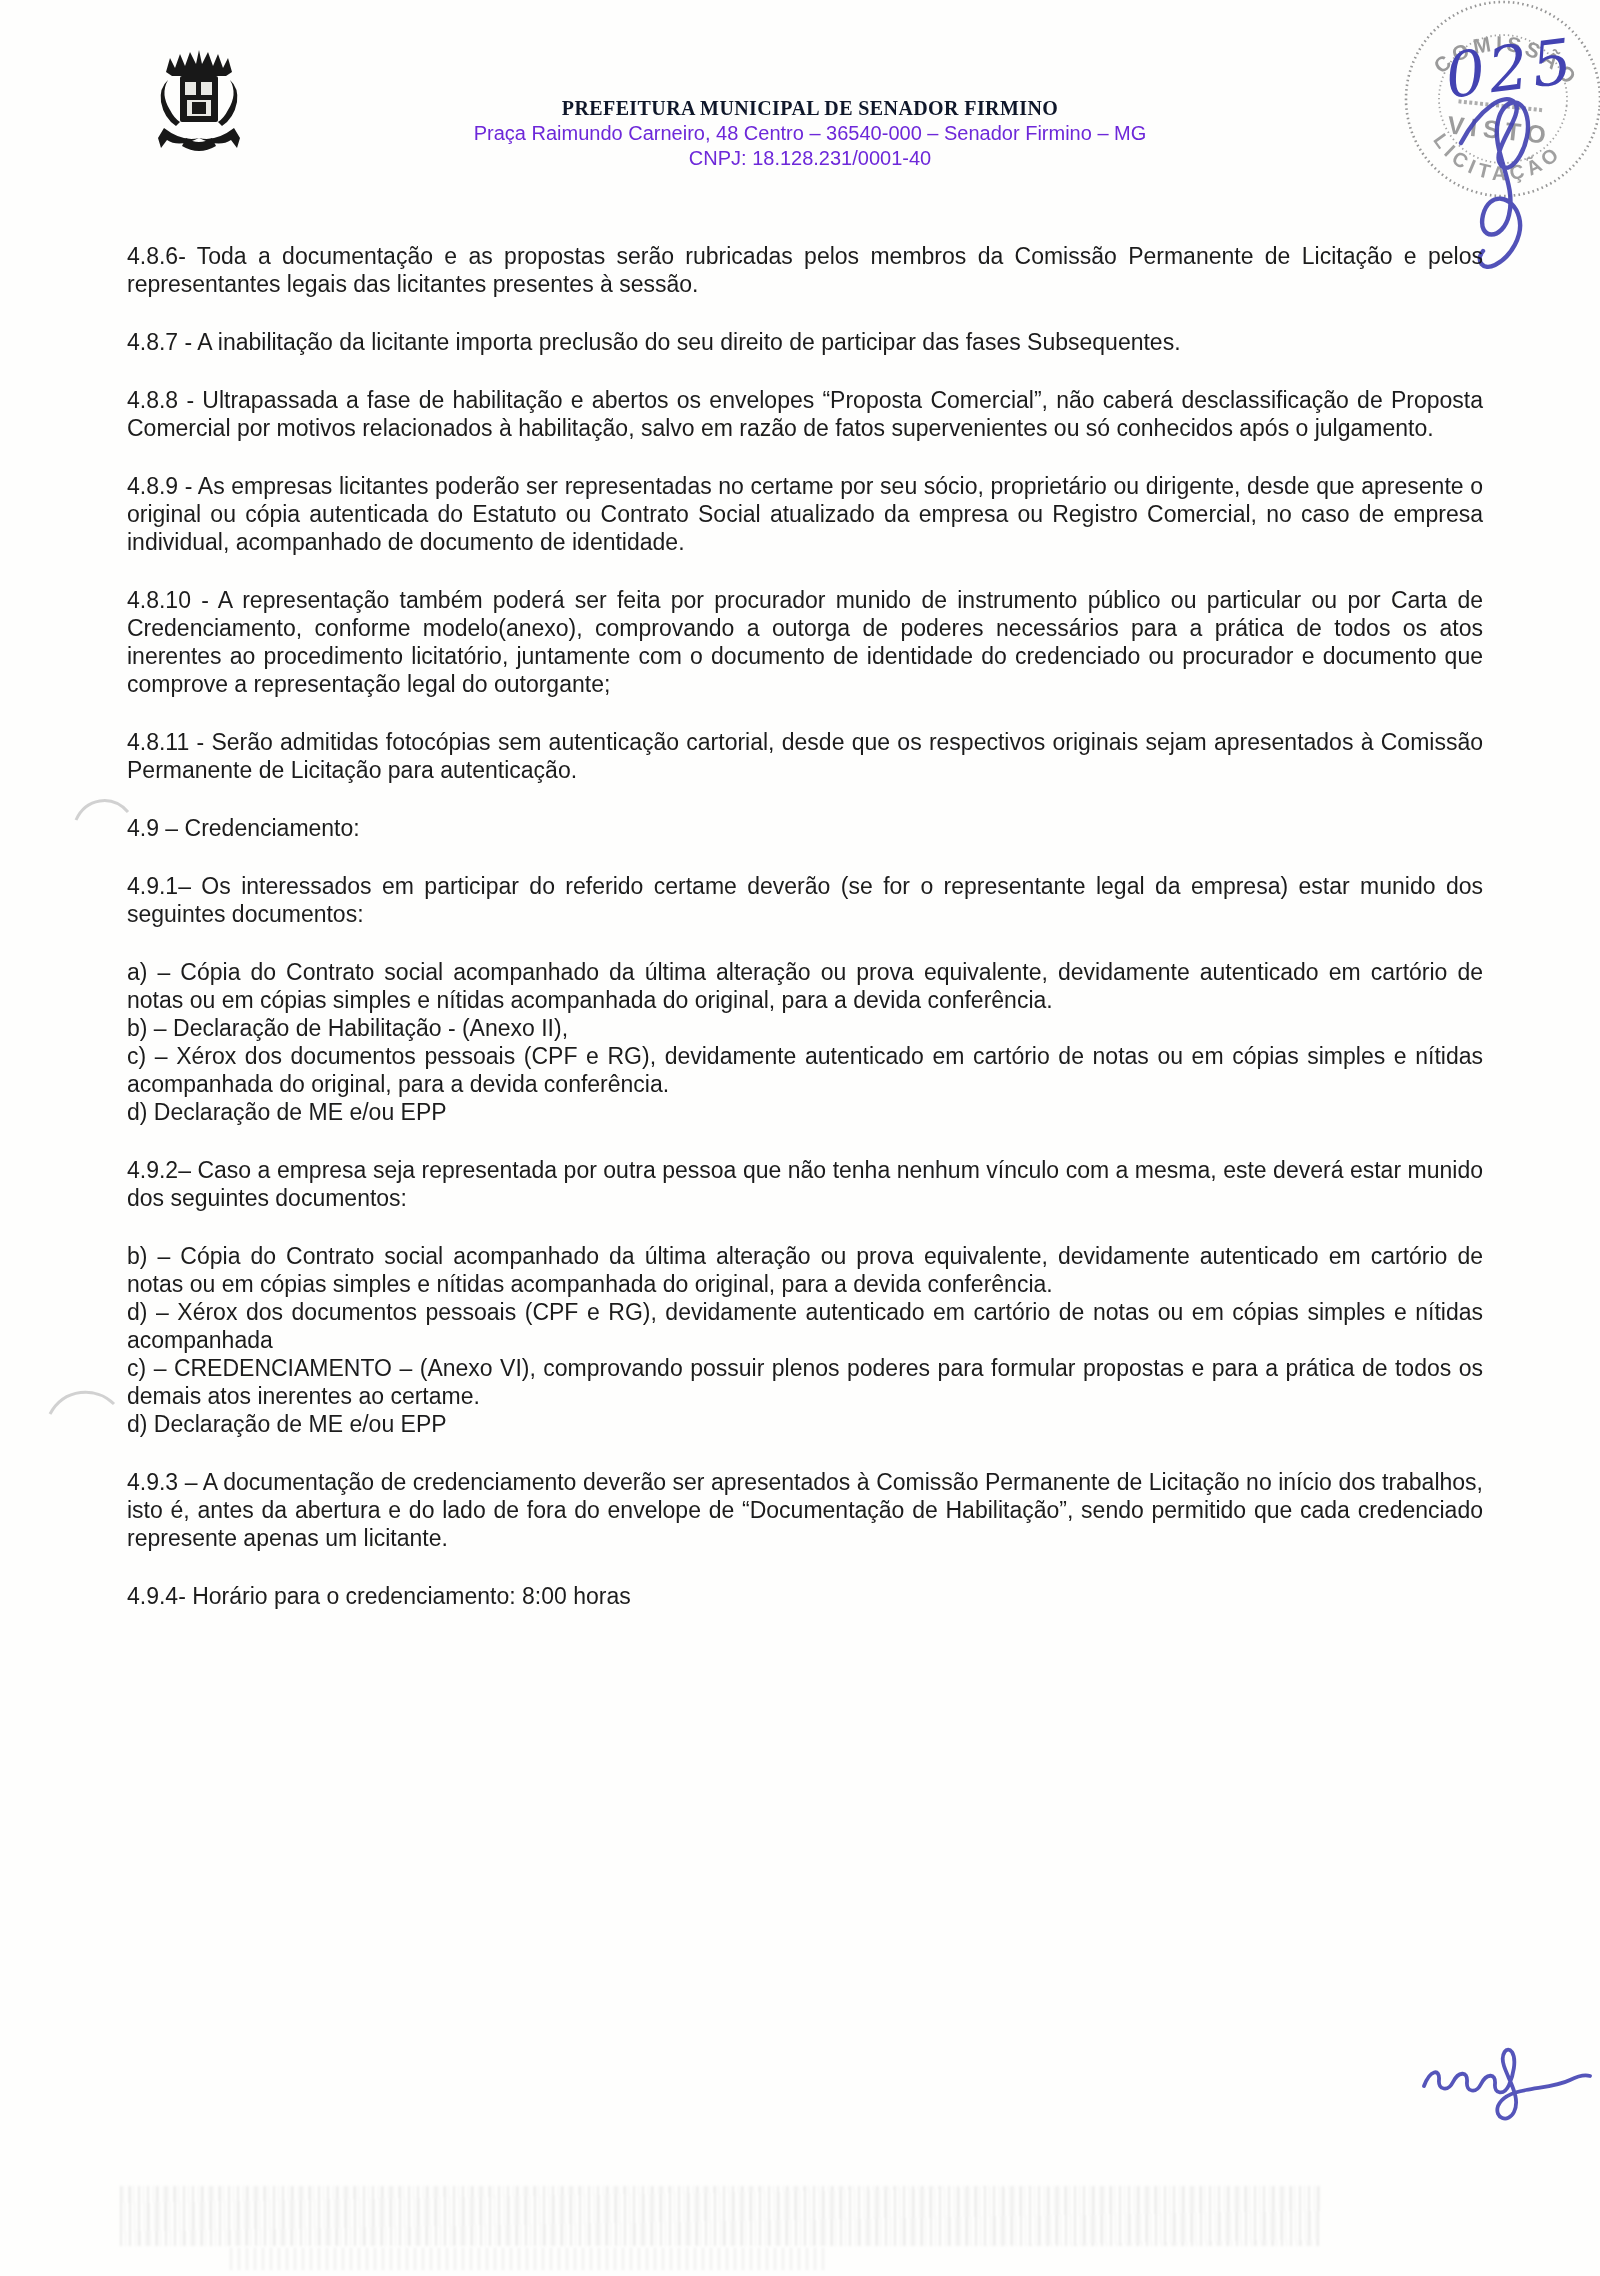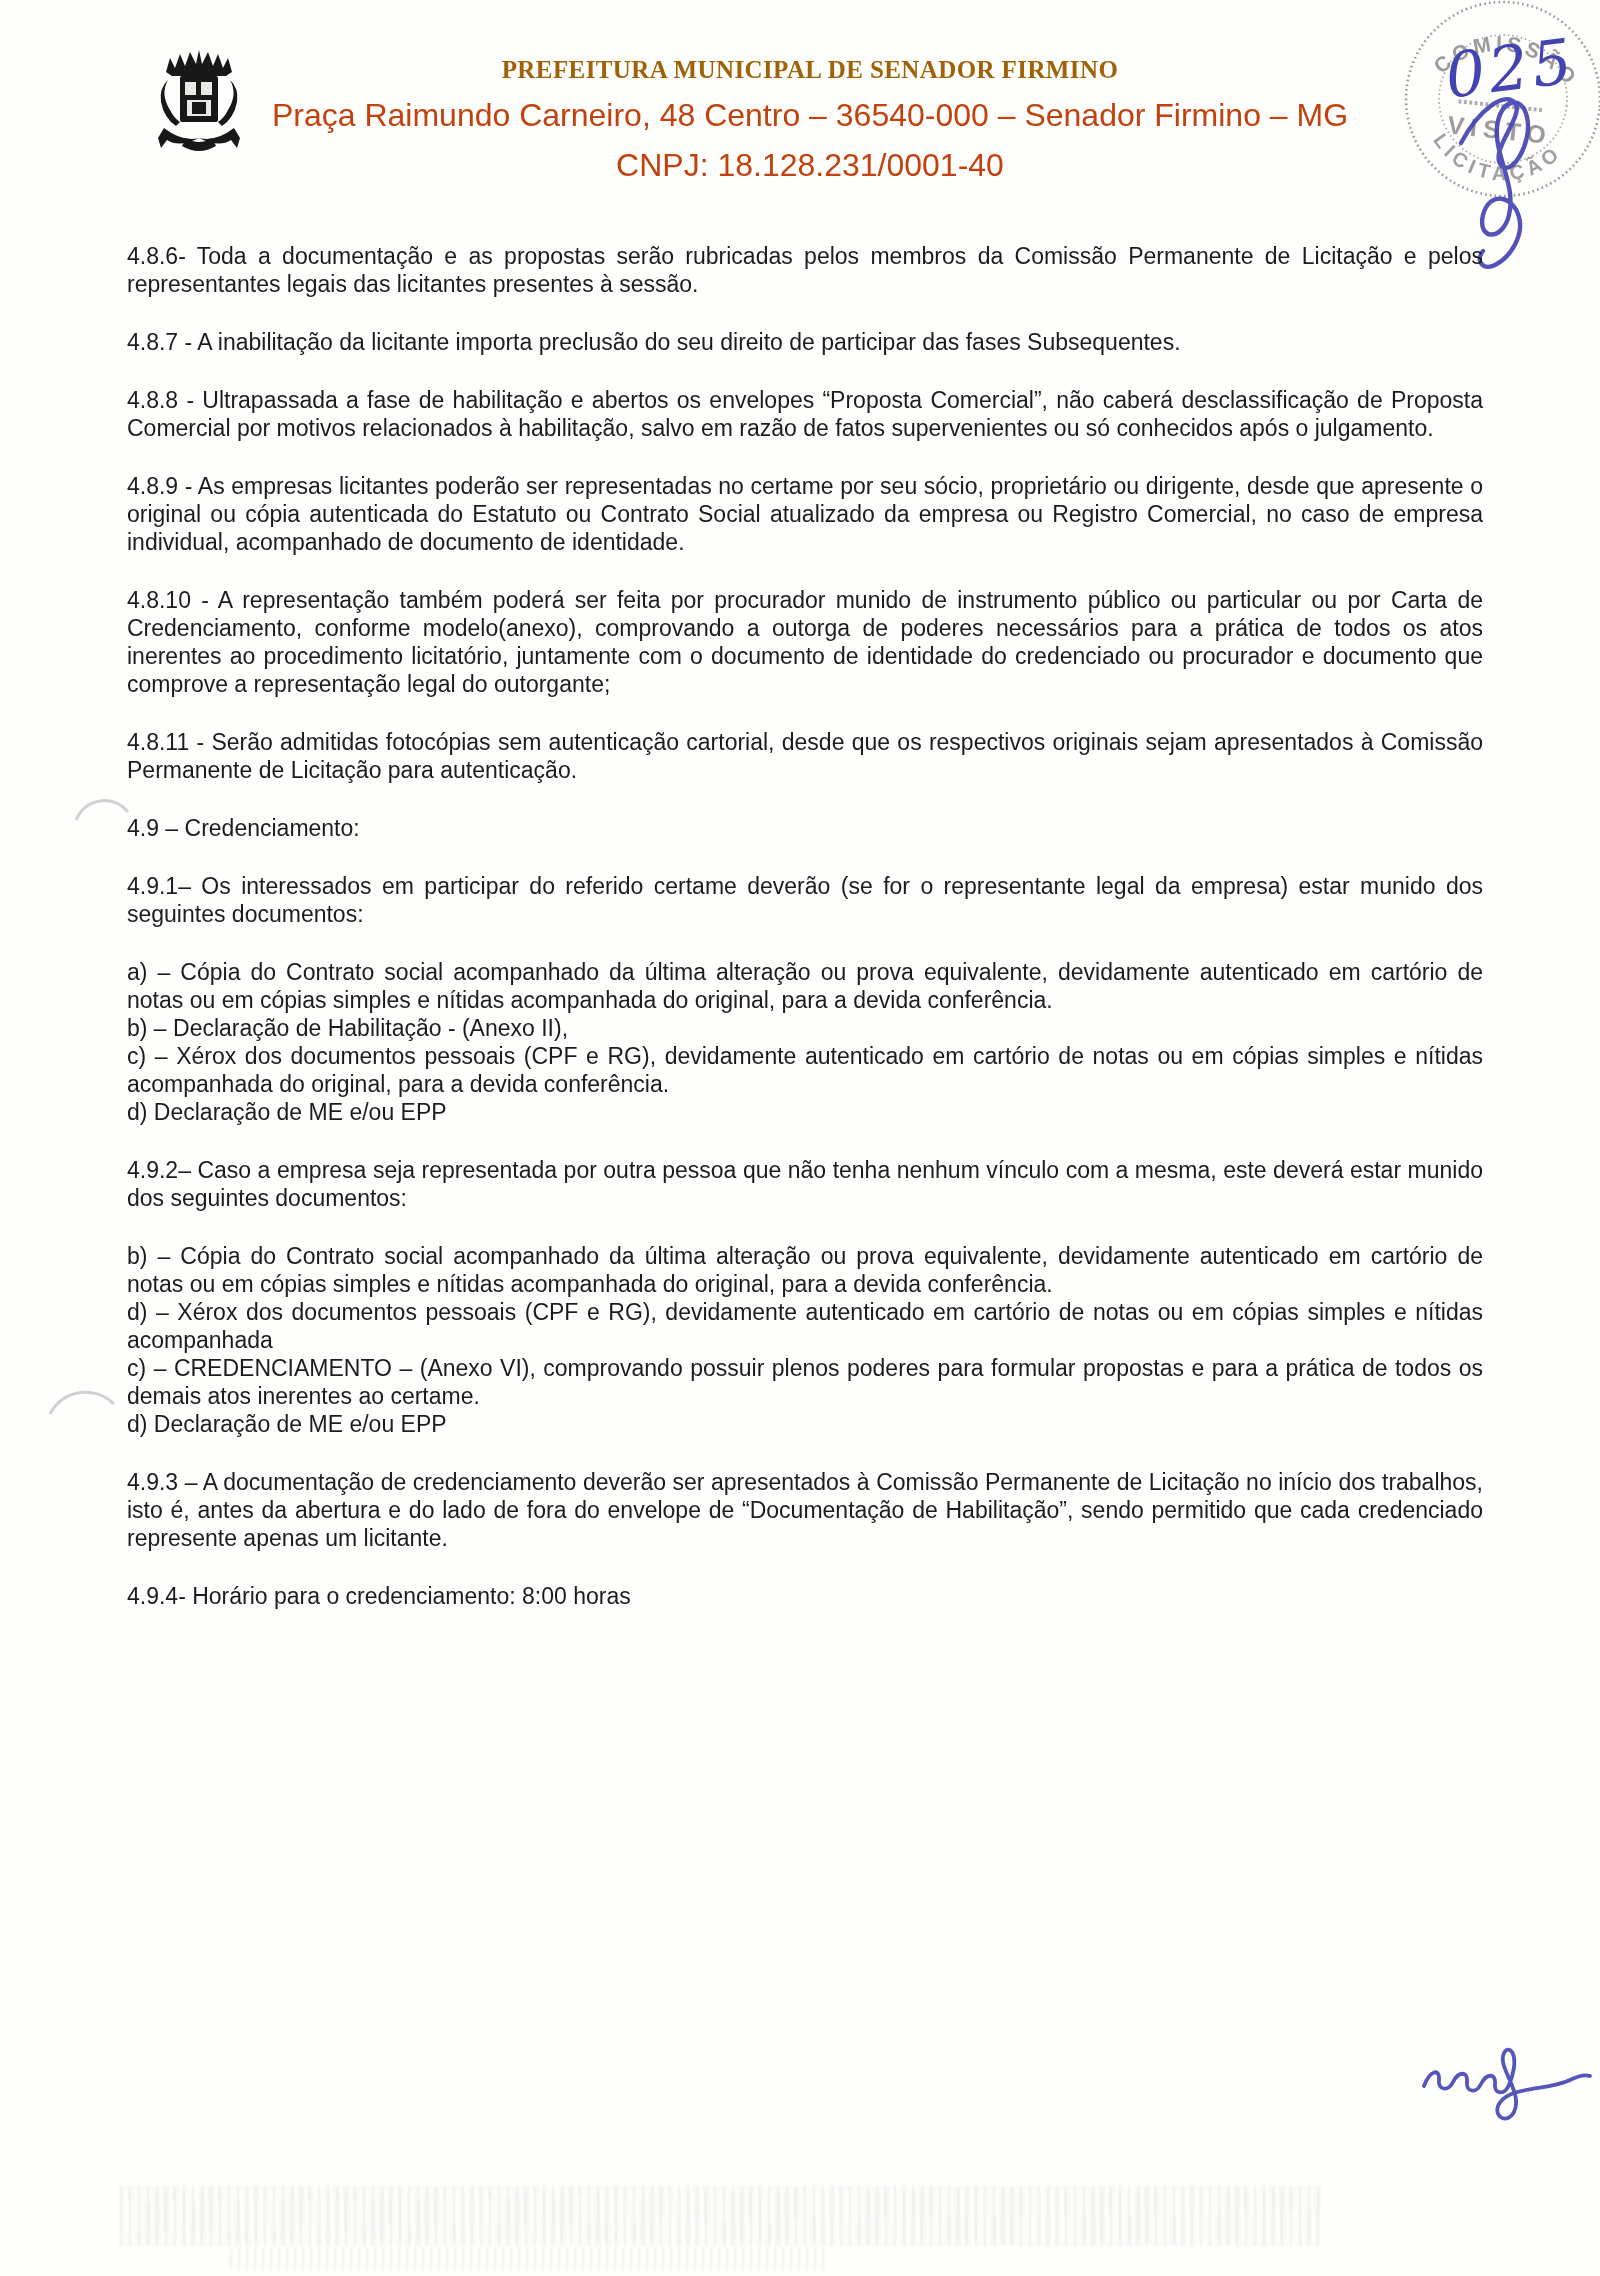--- a/index.html
+++ b/index.html
@@ -6,24 +6,24 @@
   body{
     width:1600px;height:2276px;position:relative;overflow:hidden;
     background:#fefefd;
     font-family:"Liberation Sans", sans-serif;
     color:#1c1c1c;
   }
   
   .hdr-logo{position:absolute;left:156px;top:50px;width:86px;height:106px;}
   .hdr-text{position:absolute;left:240px;top:56px;width:1140px;text-align:center;}
   .hdr-title{
-    font-family:"Liberation Serif", serif;font-weight:bold;font-size:25px;
-    letter-spacing:.4px;color:#a16207;
+    font-family:"Liberation Serif", serif;font-weight:bold;font-size:20px;
+    letter-spacing:.4px;color:#0f172a;margin-top:41px;
   }
-  .hdr-line{font-size:32px;color:#c2410c;margin-top:13px;}
+  .hdr-line{font-size:20px;color:#6d28d9;margin-top:2px;}
   
   .stamp{position:absolute;left:1372px;top:-32px;width:262px;height:332px;}
   
   .doc{
     position:absolute;left:127px;top:242px;width:1356px;
     font-size:23px;line-height:28px;text-align:justify;
   }
   .para{margin:0 0 30px 0;}
   .tight{margin:0;}
   .endgroup{margin:0 0 30px 0;}

